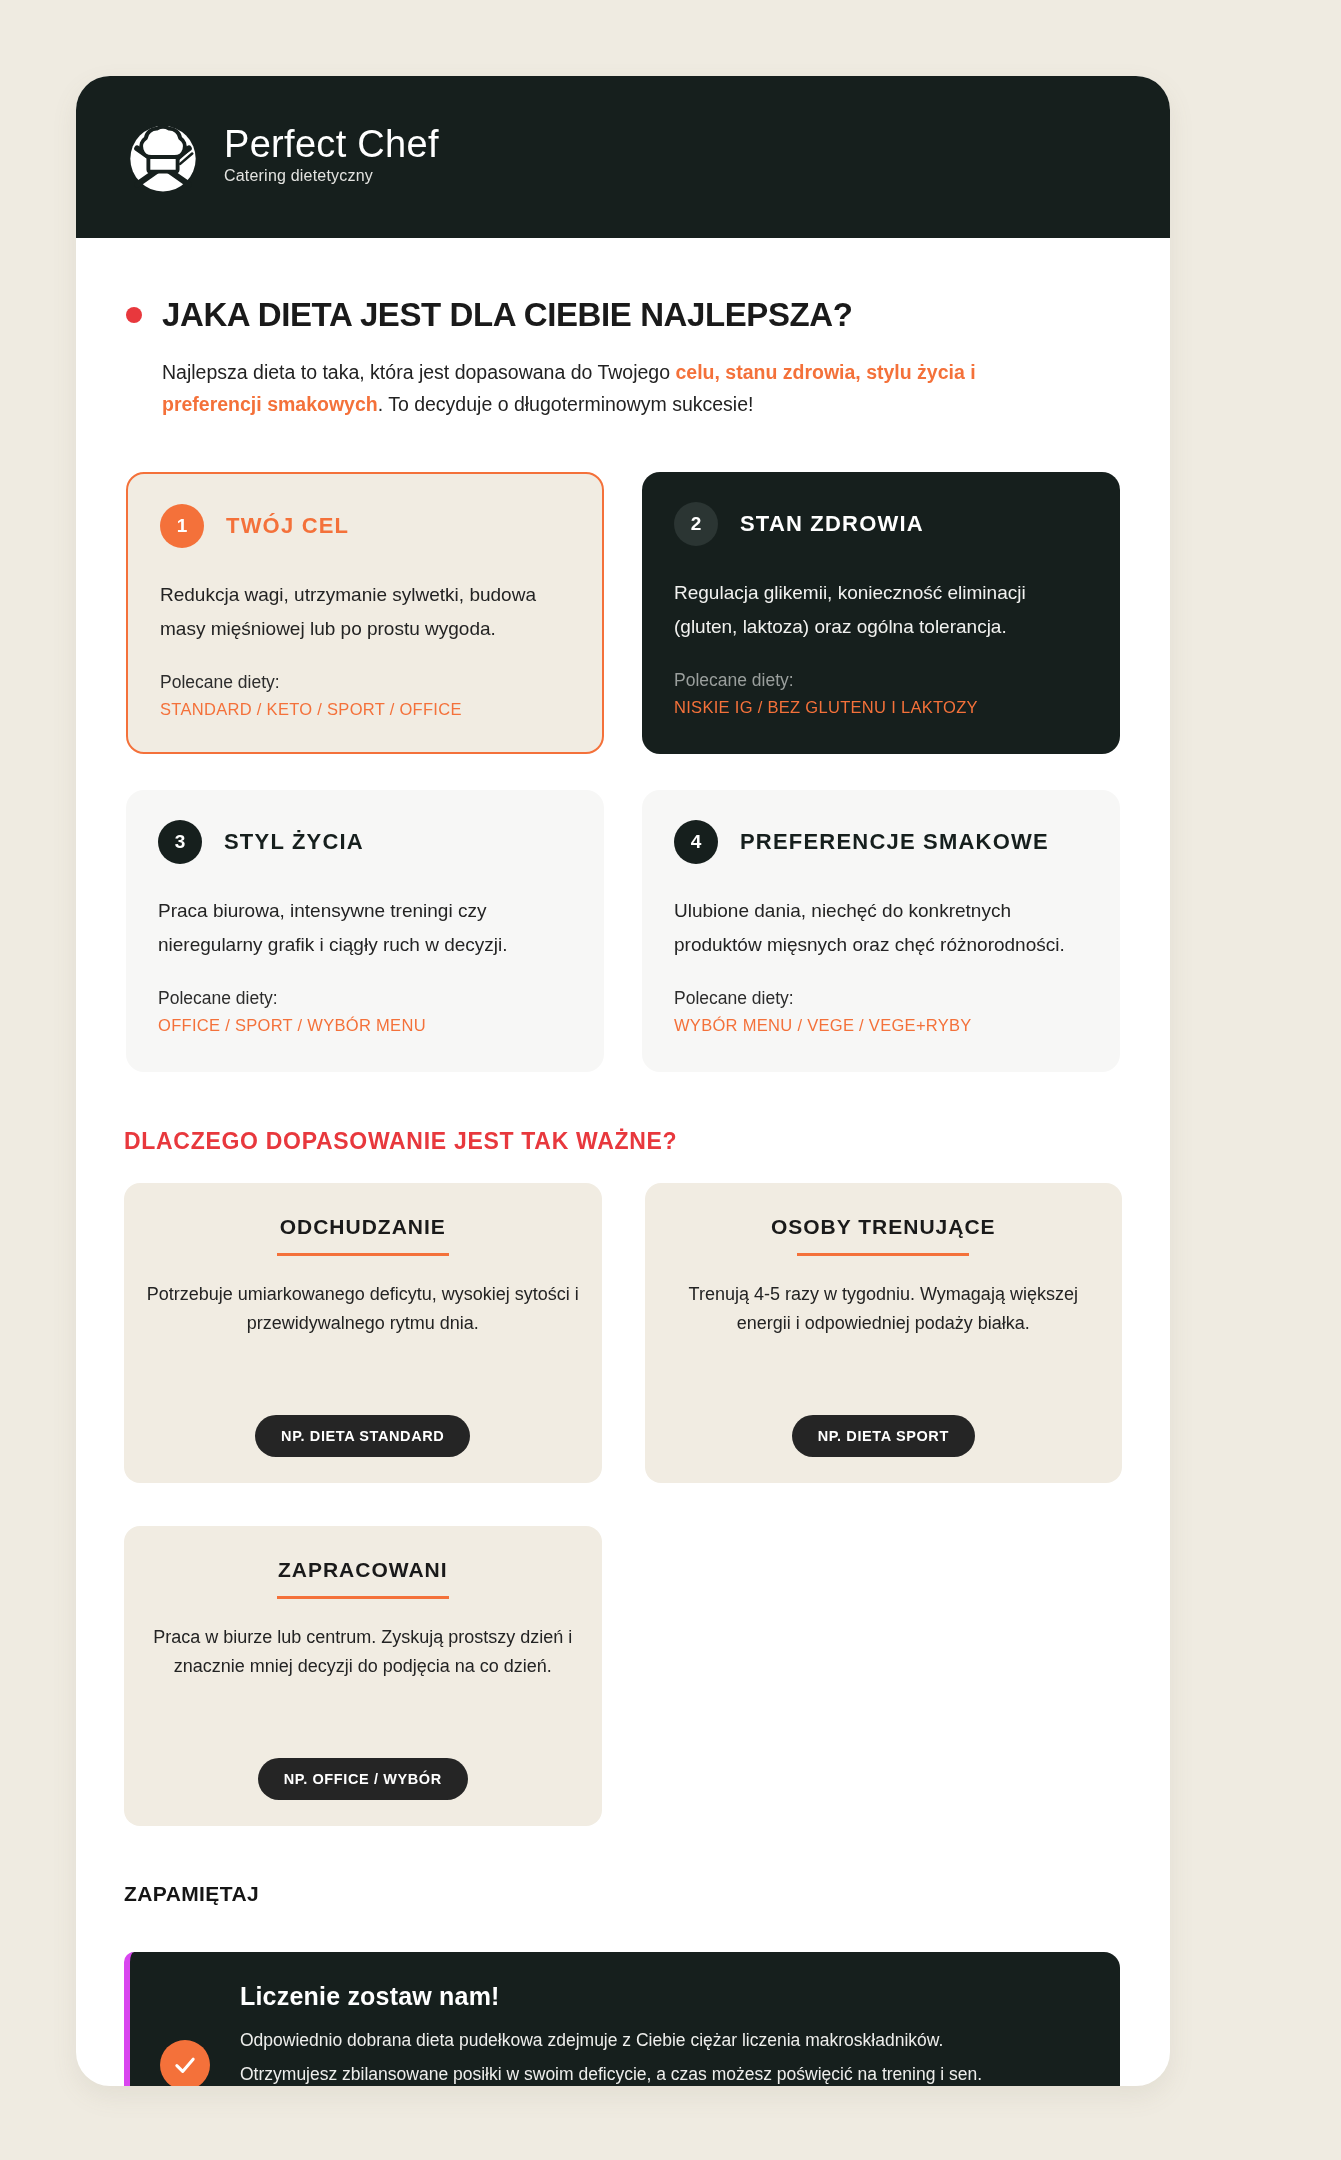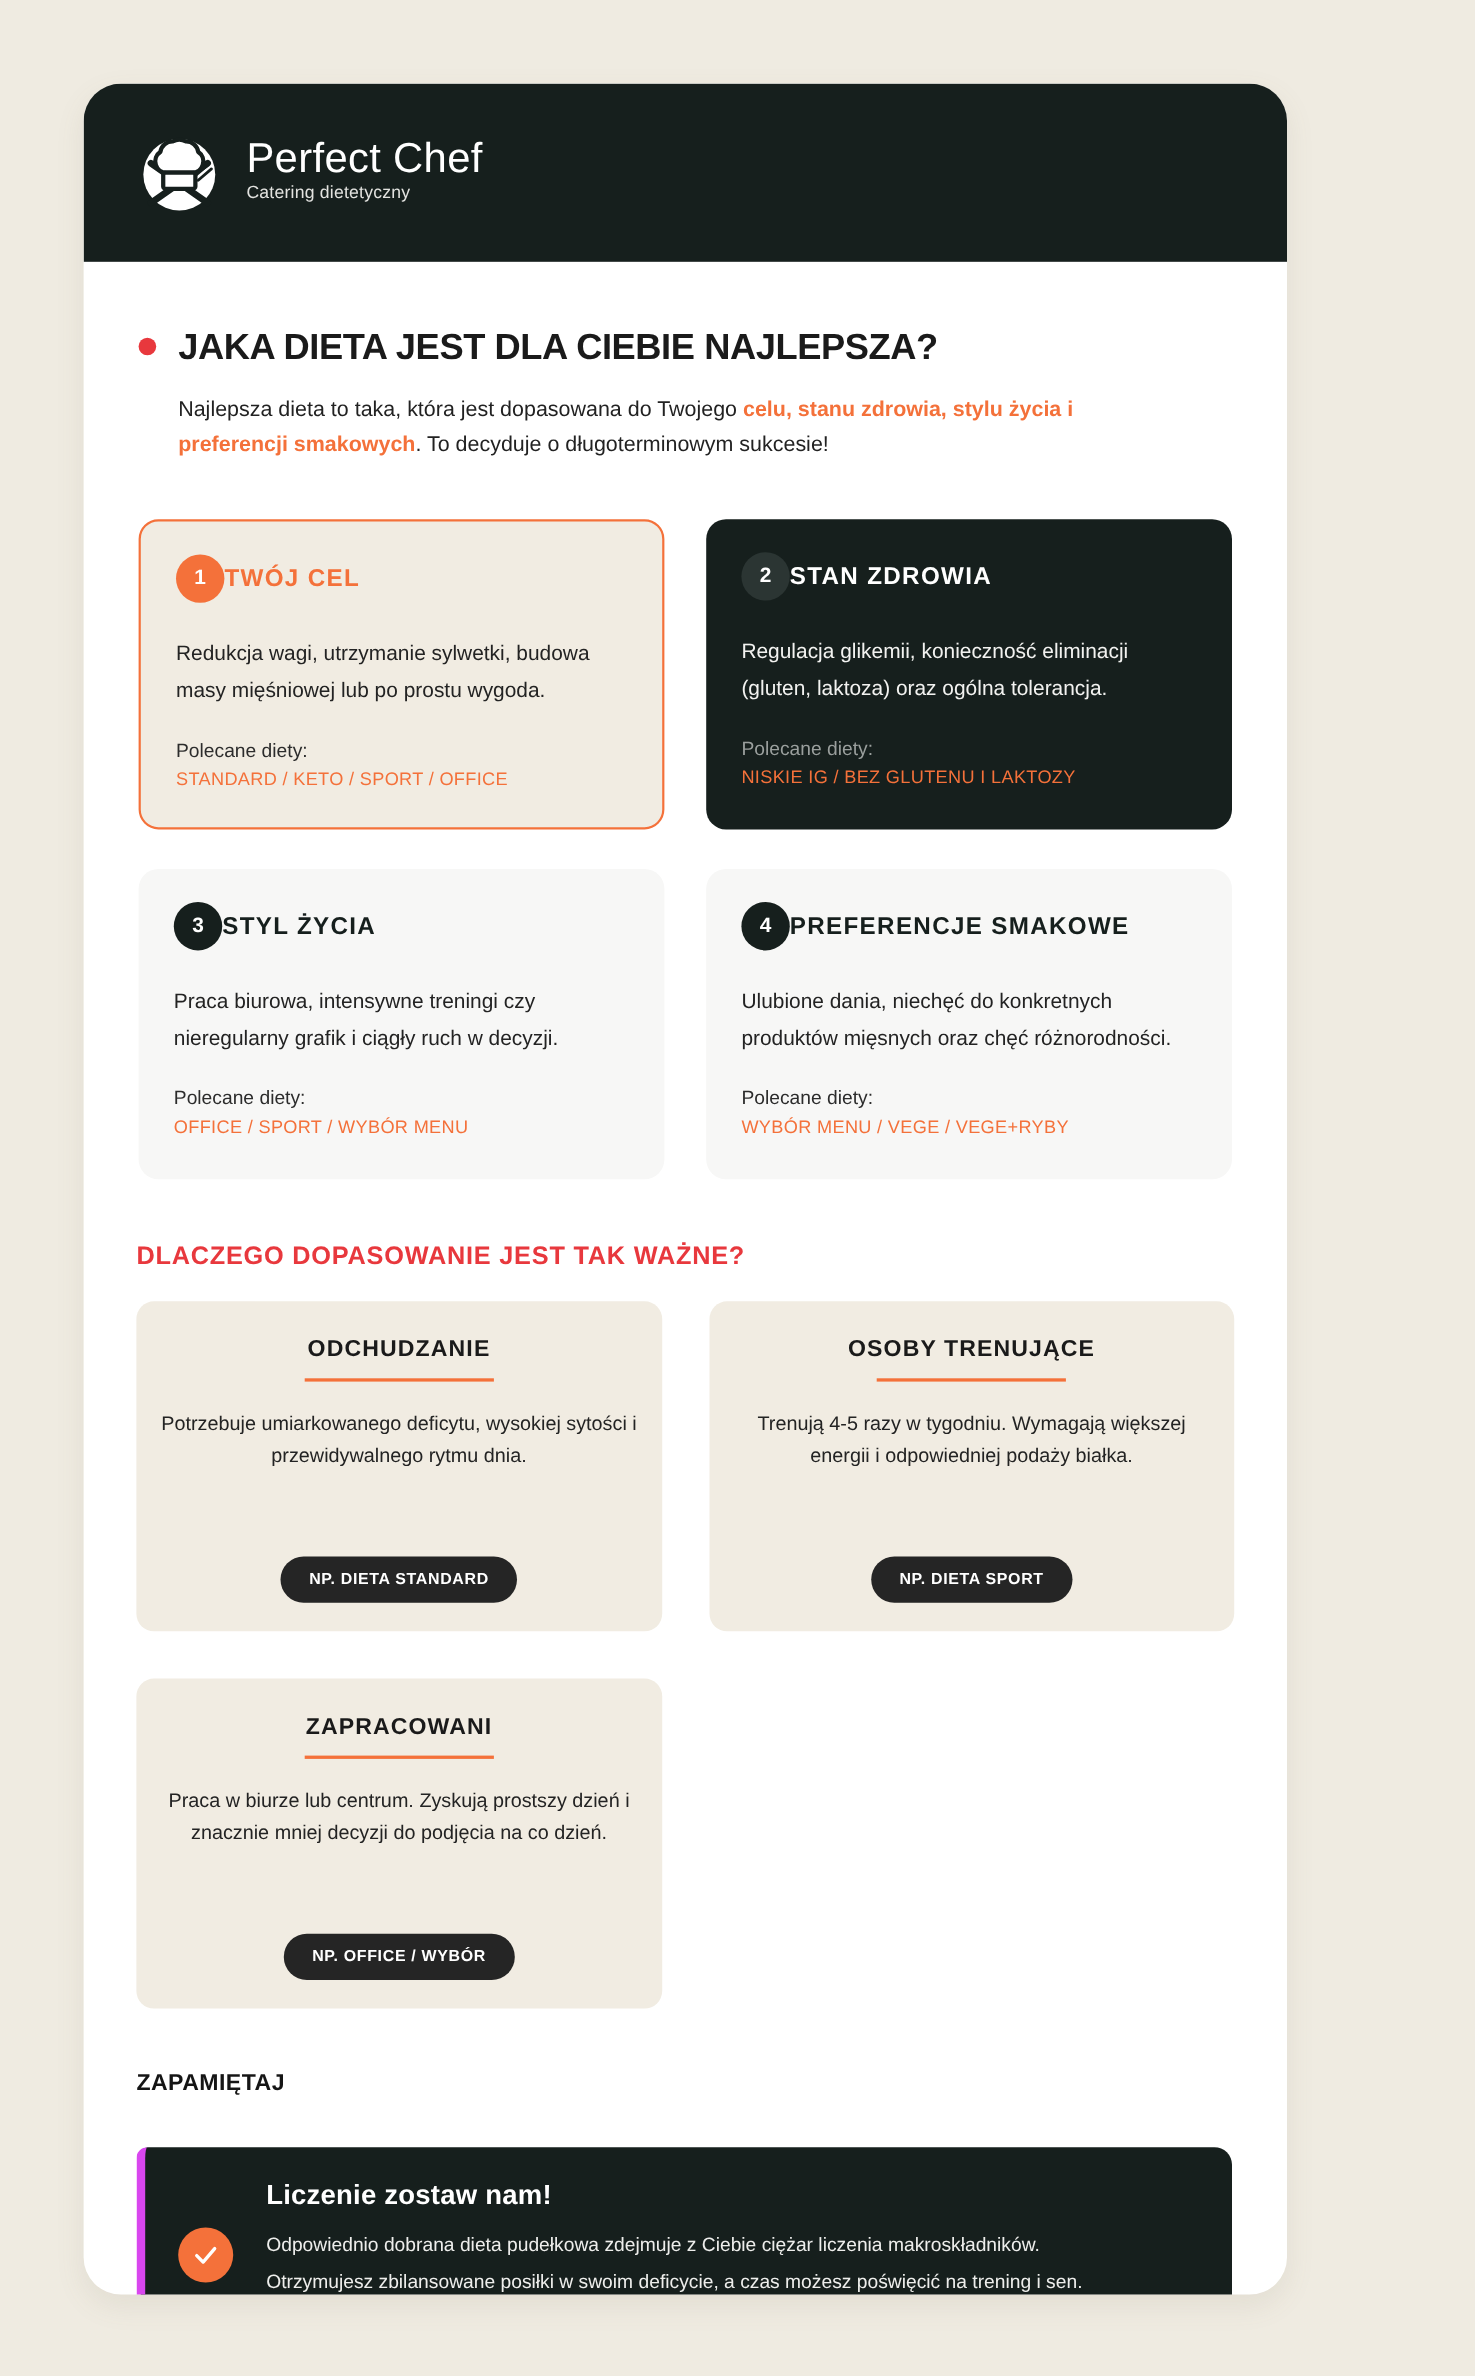--- a/index.html
+++ b/index.html
@@ -105,20 +105,21 @@
     width: 44px; height: 44px; border-radius: 50%;
     flex: 0 0 44px;
     display: flex; align-items: center; justify-content: center;
     font-size: 19px; font-weight: bold;
   }
   .num-badge.b-orange { background: #f4713a; color: #ffffff; }
   .num-badge.b-faint  { background: #2b3533; color: #ffffff; }
   .num-badge.b-black  { background: #161f1d; color: #ffffff; }
 
   .card-title {
+    margin-left: 22px;
     font-size: 22px;
     font-weight: bold;
     letter-spacing: 1.2px;
   }
   .card-title.t-orange { color: #f4713a; }
   .card-title.t-white  { color: #ffffff; }
   .card-title.t-black  { color: #161f1d; }
 
   .card-desc {
     margin-top: 30px;
@@ -215,25 +216,25 @@
     color: #222222;
     max-width: 960px;
   }
 
   
   .callout {
     margin-top: 46px;
     margin-left: 4px;
     margin-right: 6px;
     background: #161f1d;
-    border-left: 8px solid #d946ef;
+    border-left: 6px solid #d946ef;
     border-radius: 10px 16px 16px 10px;
     padding: 30px 34px 28px 30px;
     display: flex;
-    align-items: center;
+    align-items: flex-end;
   }
   .check-circle {
     width: 50px; height: 50px; flex: 0 0 50px;
     border-radius: 50%;
     background: #f4713a;
     display: flex; align-items: center; justify-content: center;
     margin-top: 28px;
   }
   .callout-body { margin-left: 30px; }
   .callout-title {

